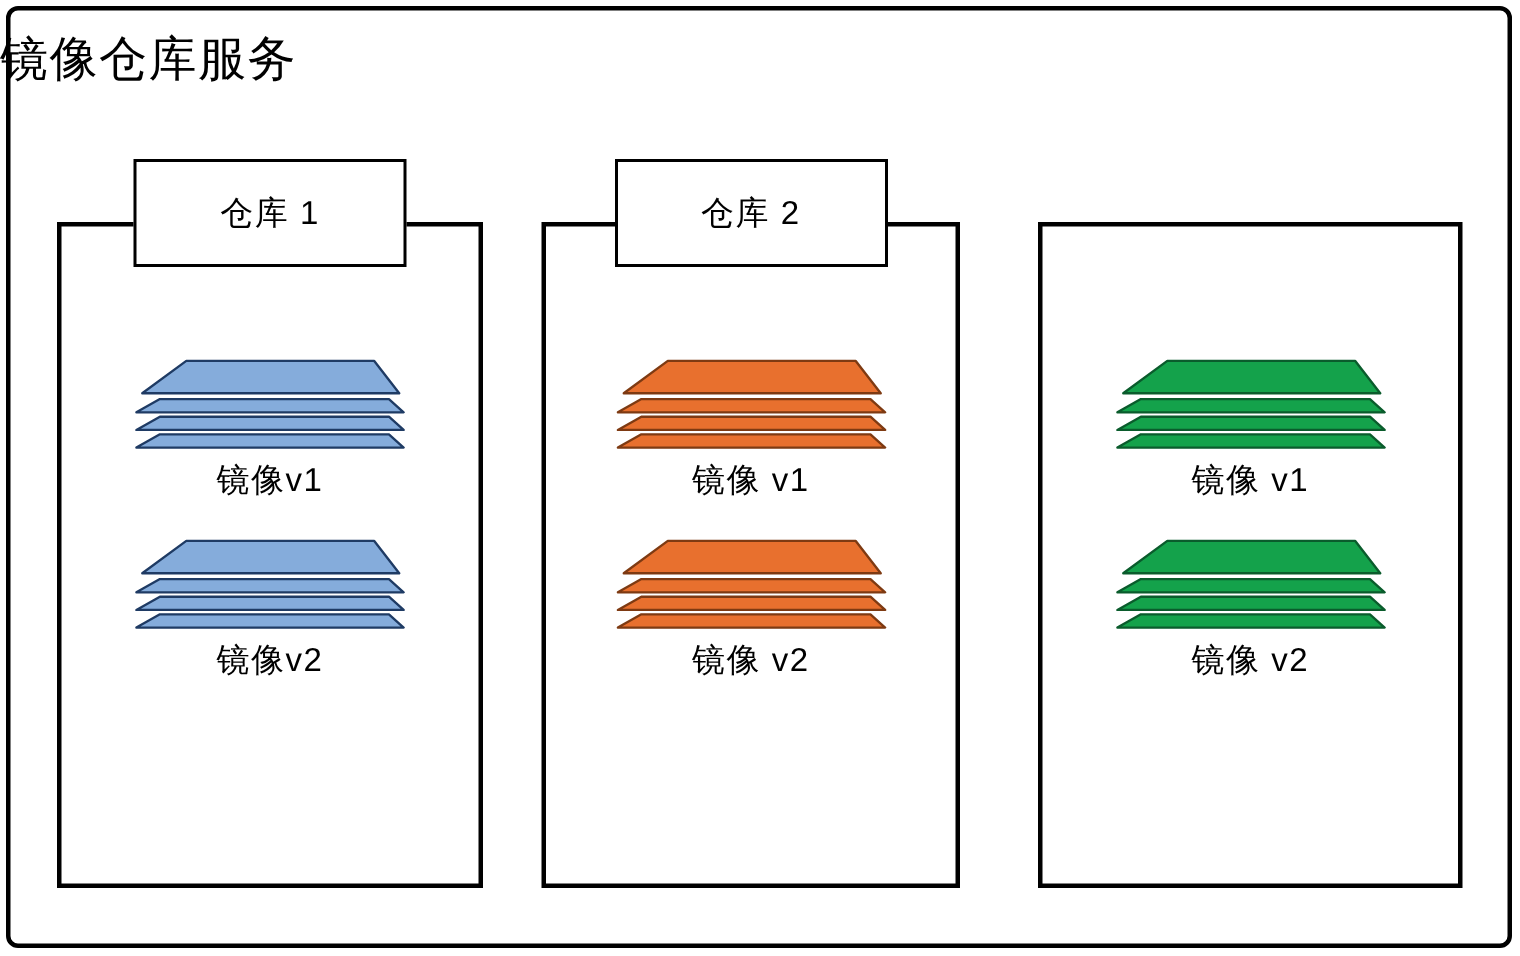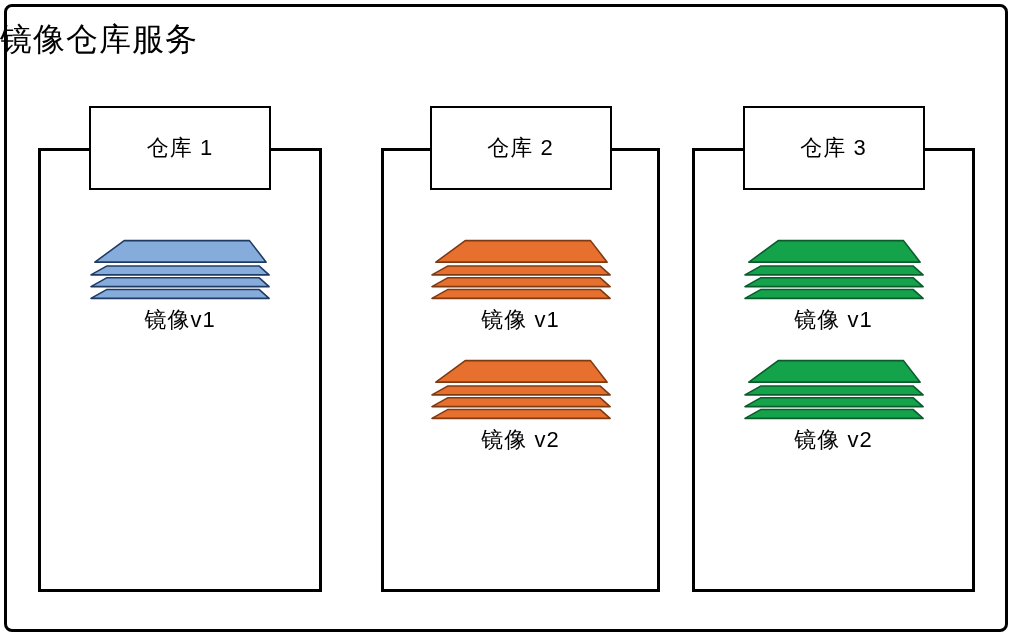--- a/index.html
+++ b/index.html
@@ -13,25 +13,25 @@
   }
   .title{
     position:absolute;top:18px;left:0;width:100%;
     text-align:left;font-size:32px;letter-spacing:1px;
   }
   .repo{
     position:absolute;top:148px;height:444px;
     border:3px solid #000;background:#fff;box-sizing:border-box;
   }
   .repo:nth-child(1){left:38px;width:284px;}
-  .repo:nth-child(2){left:381px;width:279px;}
+  .repo:nth-child(2){left:361px;width:279px;}
   .repo:nth-child(3){left:692px;width:283px;}
   .repo-label{
     position:absolute;top:-45px;left:50%;transform:translateX(-50%);
-    width:182px;height:84px;background:#fff;border:2px solid #000;
+    width:182px;height:72px;background:#fff;border:2px solid #000;
     display:flex;align-items:center;justify-content:center;
     font-size:22px;letter-spacing:1px;box-sizing:border-box;
   }
   .stacks{
     position:absolute;top:87px;left:0;width:100%;
     display:flex;flex-direction:column;align-items:center;gap:23px;
   }
   .stack{display:flex;flex-direction:column;align-items:center;}
   .stack svg{display:block;}
   .stack-label{
@@ -52,20 +52,29 @@
   <div class="stack">
     <svg width="186" height="62" viewBox="0 0 190 62">
       <polygon points="20,52 176,52 186,61 4,61" stroke-width="1.6" stroke-linejoin="round" fill="#85ACDB" stroke="#1F3B64"></polygon>
       <polygon points="20,40 176,40 186,49 4,49" stroke-width="1.6" stroke-linejoin="round" fill="#85ACDB" stroke="#1F3B64"></polygon>
       <polygon points="20,28 176,28 186,37 4,37" stroke-width="1.6" stroke-linejoin="round" fill="#85ACDB" stroke="#1F3B64"></polygon>
       <polygon points="38,2 166,2 183,24 8,24" stroke-width="1.6" stroke-linejoin="round" fill="#85ACDB" stroke="#1F3B64"></polygon>
     </svg>
     <div class="stack-label">镜像v1</div>
   </div>
 
+  <div class="stack">
+    <svg width="186" height="62" viewBox="0 0 190 62">
+      <polygon points="20,52 176,52 186,61 4,61" stroke-width="1.6" stroke-linejoin="round" fill="#85ACDB" stroke="#1F3B64"></polygon>
+      <polygon points="20,40 176,40 186,49 4,49" stroke-width="1.6" stroke-linejoin="round" fill="#85ACDB" stroke="#1F3B64"></polygon>
+      <polygon points="20,28 176,28 186,37 4,37" stroke-width="1.6" stroke-linejoin="round" fill="#85ACDB" stroke="#1F3B64"></polygon>
+      <polygon points="38,2 166,2 183,24 8,24" stroke-width="1.6" stroke-linejoin="round" fill="#85ACDB" stroke="#1F3B64"></polygon>
+    </svg>
+    <div class="stack-label">镜像v2</div>
+  </div>
 
 </div>
   </div>
 
   <div class="repo">
     <div class="repo-label">仓库 2</div>
     <div class="stacks">
   <div class="stack">
     <svg width="186" height="62" viewBox="0 0 190 62">
       <polygon points="20,52 176,52 186,61 4,61" stroke-width="1.6" stroke-linejoin="round" fill="#E8702E" stroke="#7E3A12"></polygon>
@@ -82,21 +91,20 @@
       <polygon points="20,40 176,40 186,49 4,49" stroke-width="1.6" stroke-linejoin="round" fill="#E8702E" stroke="#7E3A12"></polygon>
       <polygon points="20,28 176,28 186,37 4,37" stroke-width="1.6" stroke-linejoin="round" fill="#E8702E" stroke="#7E3A12"></polygon>
       <polygon points="38,2 166,2 183,24 8,24" stroke-width="1.6" stroke-linejoin="round" fill="#E8702E" stroke="#7E3A12"></polygon>
     </svg>
     <div class="stack-label">镜像 v2</div>
   </div>
 </div>
   </div>
 
   <div class="repo">
-    <div class="repo-label">仓库 3</div>
     <div class="stacks">
   <div class="stack">
     <svg width="186" height="62" viewBox="0 0 190 62">
       <polygon points="20,52 176,52 186,61 4,61" stroke-width="1.6" stroke-linejoin="round" fill="#14A24B" stroke="#0A5C2C"></polygon>
       <polygon points="20,40 176,40 186,49 4,49" stroke-width="1.6" stroke-linejoin="round" fill="#14A24B" stroke="#0A5C2C"></polygon>
       <polygon points="20,28 176,28 186,37 4,37" stroke-width="1.6" stroke-linejoin="round" fill="#14A24B" stroke="#0A5C2C"></polygon>
       <polygon points="38,2 166,2 183,24 8,24" stroke-width="1.6" stroke-linejoin="round" fill="#14A24B" stroke="#0A5C2C"></polygon>
     </svg>
     <div class="stack-label">镜像 v1</div>
   </div>

